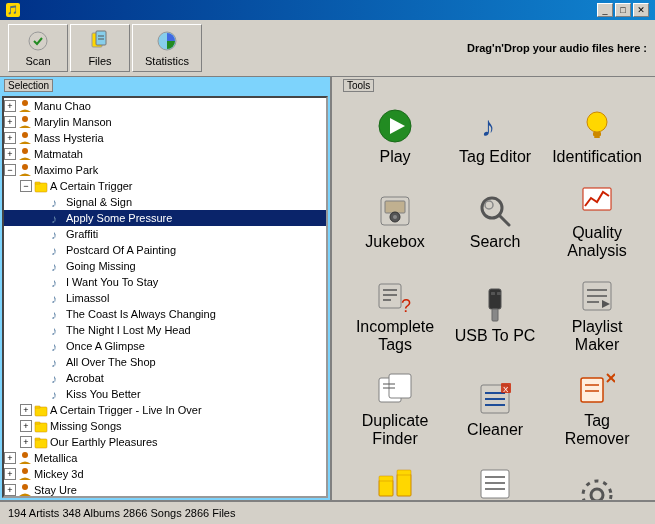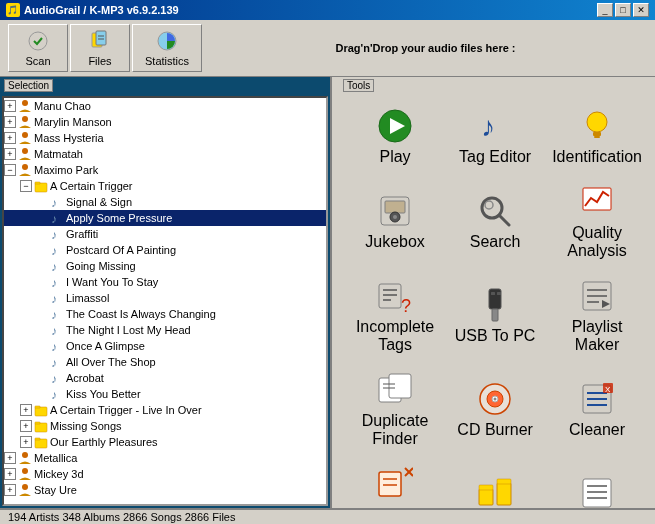--- a/index.html
+++ b/index.html
@@ -99,21 +99,21 @@
       flex: 1;
       overflow: hidden;
     }
 
     
     .left-panel {
       width: 332px;
       border-right: 2px solid #808080;
       display: flex;
       flex-direction: column;
-      background: #0c4a6e;
+      background: #7dd3fc;
     }
     .tree-container {
       flex: 1;
       overflow-y: scroll;
       overflow-x: hidden;
       background: white;
       border: 2px inset #999;
       margin: 2px;
     }
     .tree-item {
@@ -188,40 +188,39 @@
       justify-content: center;
     }
     .tool-label { text-align: center; font-size: 16px; }
 
     
     .status-bar {
       border-top: 2px solid #808080;
       padding: 2px 8px;
       font-size: 11px;
       background: #d4d0c8;
-      height: 16px;
+      height: 24px;
       display: flex;
       align-items: center;
     }
 
     
     .tree-container::-webkit-scrollbar { width: 16px; }
     .tree-container::-webkit-scrollbar-track { background: #d4d0c8; }
     .tree-container::-webkit-scrollbar-thumb {
       background: #a0a0a0;
       border: 1px solid #808080;
     }
   </style>
 </head>
 <body>
 
 <div class="title-bar">
   <div class="title-bar-text">
     <span class="title-bar-icon">🎵</span>
-    <span>AudioGrail / K-MP3 v6.9.2.139</span>
   </div>
   <div class="title-controls">
     <div class="title-btn">_</div>
     <div class="title-btn">□</div>
     <div class="title-btn">✕</div>
   </div>
 </div>
 
 <div class="main-window">
 
@@ -243,21 +242,21 @@
       <span>Files</span>
     </div>
     <div class="toolbar-group">
       <svg class="toolbar-icon" viewBox="0 0 24 24">
         <circle cx="12" cy="12" r="9" fill="#87ceeb" stroke="#999" stroke-width="1"></circle>
         <path d="M12 12 L12 4 A8 8 0 0 1 20 12 Z" fill="#4169e1"></path>
         <path d="M12 12 L20 12 A8 8 0 0 1 12 20 Z" fill="#228b22"></path>
       </svg>
       <span>Statistics</span>
     </div>
-    <div style="flex:1; display:flex; align-items:center; justify-content:center; font-weight:bold; font-size:11px;">
+    <div style="flex:1; display:flex; align-items:center; justify-content:flex-end; font-weight:bold; font-size:11px;">
       <span>Drag'n'Drop your audio files here :</span>
     </div>
   </div>
 
   <div class="content-area">
 
     <div class="left-panel">
       <div style="padding:2px 4px; font-size:11px; display:flex; align-items:center; gap:4px;">
         <span style="font-size:10px; border:1px solid #808080; padding:0 3px; background:#d4d0c8;">Selection</span>
       </div>
@@ -634,31 +633,20 @@
           <div class="tool-item">
             <div class="tool-icon-wrap">
               <svg width="36" height="36" viewBox="0 0 36 36">
     <rect x="2" y="6" width="22" height="24" rx="2" fill="white" stroke="#808080" stroke-width="1"></rect>
     <rect x="12" y="2" width="22" height="24" rx="2" fill="white" stroke="#808080" stroke-width="1"></rect>
     <line x1="6" y1="12" x2="18" y2="12" stroke="#555" stroke-width="1"></line>
     <line x1="6" y1="16" x2="18" y2="16" stroke="#555" stroke-width="1"></line>
   </svg>
             </div>
             <span class="tool-label">Duplicate Finder</span>
-          </div>
-          <div class="tool-item">
-            <div class="tool-icon-wrap">
-              <svg width="36" height="36" viewBox="0 0 36 36">
-    <circle cx="18" cy="18" r="15" fill="#e8e0d8" stroke="#cc4400" stroke-width="1.5"></circle>
-    <circle cx="18" cy="18" r="8" fill="#ff6633" stroke="#cc4400" stroke-width="1"></circle>
-    <circle cx="18" cy="18" r="3" fill="white" stroke="#aaa" stroke-width="1"></circle>
-    <circle cx="18" cy="18" r="1.5" fill="#888"></circle>
-  </svg>
-            </div>
-            <span class="tool-label">CD Burner</span>
           </div>
           <div class="tool-item">
             <div class="tool-icon-wrap">
               <svg width="36" height="36" viewBox="0 0 36 36">
     <rect x="4" y="4" width="28" height="28" rx="2" fill="#d4d0c8" stroke="#808080" stroke-width="1"></rect>
     <line x1="8" y1="12" x2="28" y2="12" stroke="#1e4d99" stroke-width="2"></line>
     <line x1="8" y1="18" x2="28" y2="18" stroke="#1e4d99" stroke-width="2"></line>
     <line x1="8" y1="24" x2="28" y2="24" stroke="#1e4d99" stroke-width="2"></line>
     <rect x="24" y="2" width="10" height="10" rx="1" fill="#cc2200" opacity="0.8"></rect>
     <text x="26" y="11" font-size="8" fill="white">X</text>

